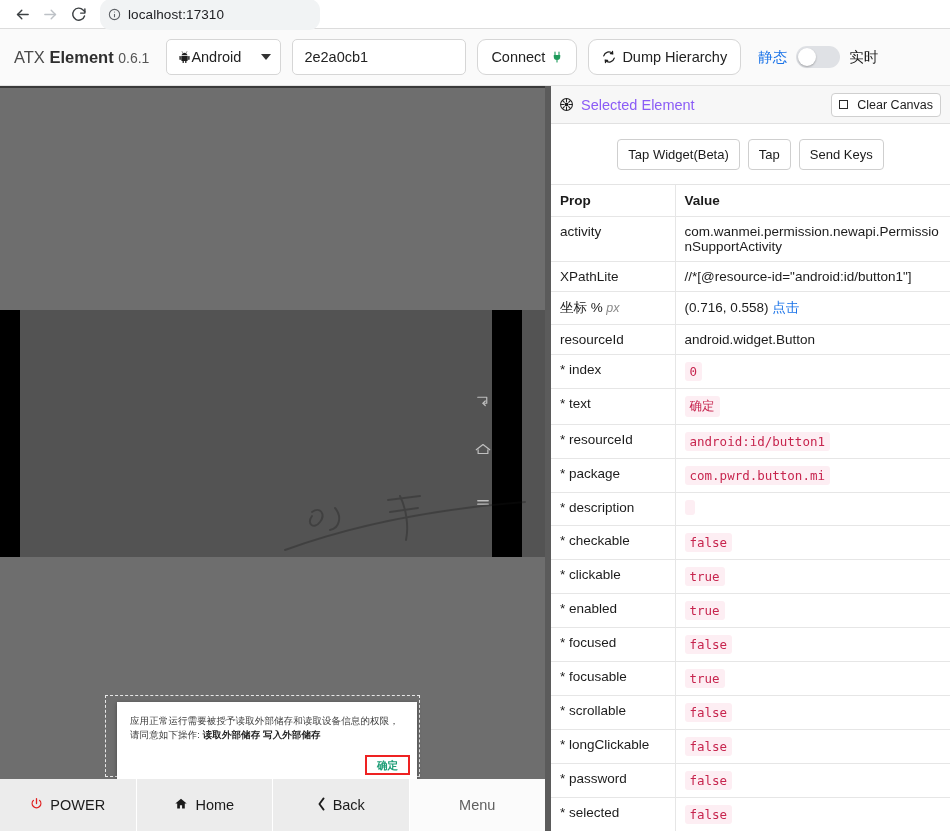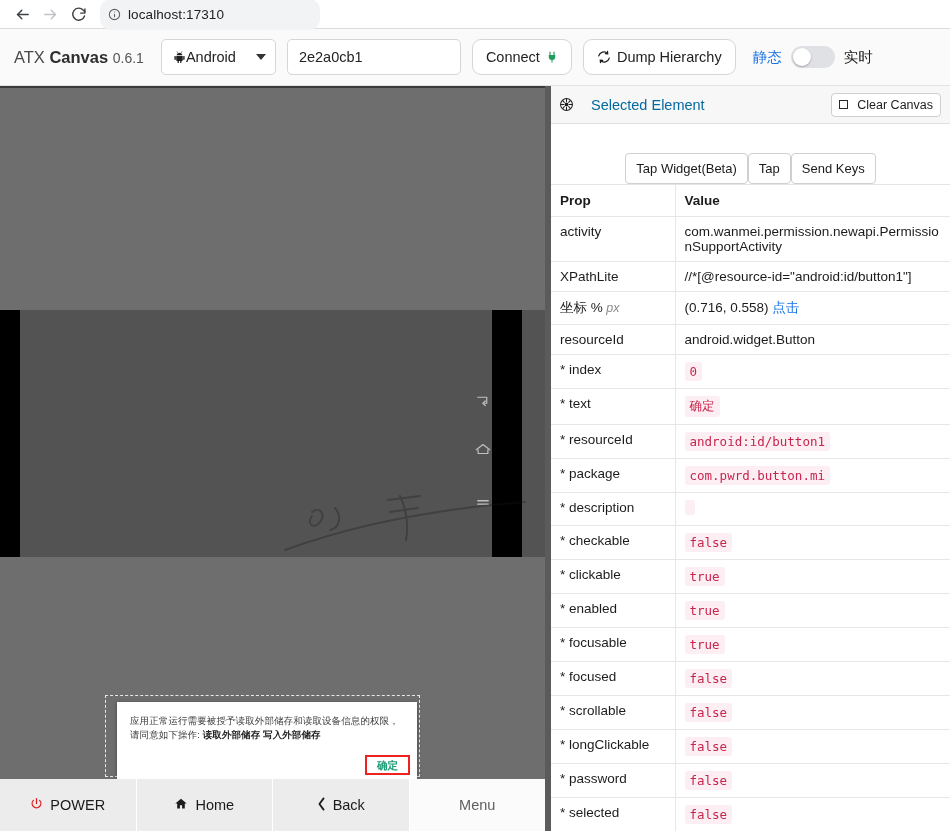--- a/index.html
+++ b/index.html
@@ -231,42 +231,43 @@
     position: relative;
   }
   .rp-header {
     height: 38px;
     background: #f7f7f7;
     border-bottom: 1px solid #e1e1e1;
     display: flex; align-items: center;
     padding: 0 9px 0 8px;
   }
   .rp-title {
-    display: flex; align-items: center; gap: 17px;
-    font-size: 14.5px; color: #0369a1;
+    display: flex; align-items: center; gap: 7px;
+    font-size: 14.5px; color: #8b5cf6;
   }
   .clear-btn {
     margin-left: auto;
     border: 1px solid #cfcfcf;
     border-radius: 4px;
     background: #fff;
     font-size: 12.5px;
     color: #1d1d1d;
     padding: 4px 7px;
     display: flex; align-items: center; gap: 9px;
     cursor: pointer;
   }
   .chk-sq {
     width: 9px; height: 9px;
     border: 1.4px solid #2a2a2a;
     display: inline-block;
   }
   .action-row {
     height: 61px;
-    display: flex; align-items: flex-end; justify-content: center;
+    display: flex; align-items: center; justify-content: center;
+    gap: 8px;
     border-bottom: 1px solid #e4e4e4;
     background: #fff;
   }
   .abtn {
     border: 1px solid #cfcfcf;
     border-radius: 4px;
     background: #fff;
     font-size: 13px;
     color: #1b1b1b;
     padding: 7px 10px;
@@ -335,21 +336,21 @@
           <line x1="12" y1="11" x2="12" y2="17"></line>
           <circle cx="12" cy="7.5" r="1" fill="#5f6368" stroke="none"></circle>
       </svg>
     </span>
     <span class="url">localhost:17310</span>
   </div>
 </div>
 
 <div class="app-header">
   <div class="brand">
-    <span>ATX </span><b>Canvas</b>
+    <span>ATX </span><b>Element</b>
     <span class="ver">0.6.1</span>
   </div>
 
   <div class="select-box">
     <svg width="13" height="14" viewBox="0 0 24 24" fill="#1f1f1f">
       <path d="M6 10h12v8a1.5 1.5 0 0 1-1.5 1.5h-9A1.5 1.5 0 0 1 6 18v-8z"></path>
       <rect x="2.6" y="10" width="2.6" height="7.4" rx="1.3"></rect>
       <rect x="18.8" y="10" width="2.6" height="7.4" rx="1.3"></rect>
       <rect x="8.4" y="19" width="2.4" height="4.2" rx="1.2"></rect>
       <rect x="13.2" y="19" width="2.4" height="4.2" rx="1.2"></rect>
@@ -557,28 +558,28 @@
           </tr>
           <tr>
             <td>* clickable</td>
             <td><code class="val">true</code></td>
           </tr>
           <tr>
             <td>* enabled</td>
             <td><code class="val">true</code></td>
           </tr>
           <tr>
+            <td>* focused</td>
+            <td><code class="val">false</code></td>
+          </tr>
+          <tr>
             <td>* focusable</td>
             <td><code class="val">true</code></td>
           </tr>
           <tr>
-            <td>* focused</td>
-            <td><code class="val">false</code></td>
-          </tr>
-          <tr>
             <td>* scrollable</td>
             <td><code class="val">false</code></td>
           </tr>
           <tr>
             <td>* longClickable</td>
             <td><code class="val">false</code></td>
           </tr>
           <tr>
             <td>* password</td>
             <td><code class="val">false</code></td>

